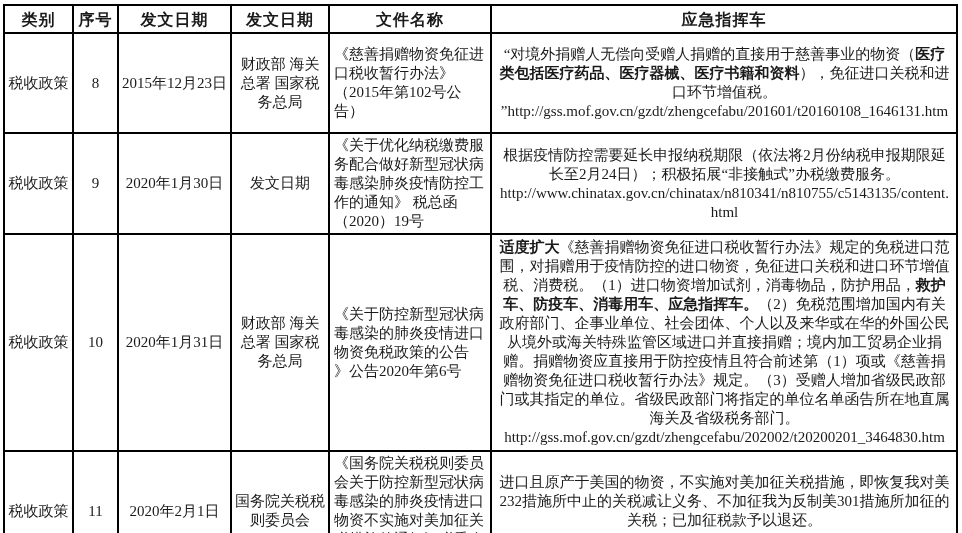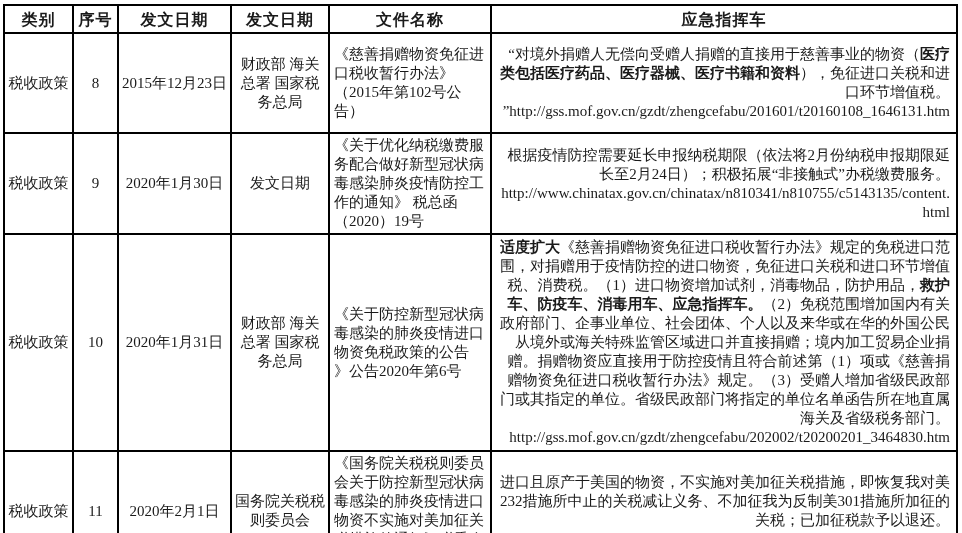--- a/index.html
+++ b/index.html
@@ -45,21 +45,21 @@
   }
   td.cell-center {
     text-align: center;
     padding: 2px 3px;
   }
   td.cell-doc {
     text-align: left;
     padding: 2px 4px;
   }
   td.cell-content {
-    text-align: right;
+    text-align: center;
     padding: 3px 6px 3px 7px;
     word-break: break-all;
   }
   td.cell-content b { font-weight: bold; }
   tbody tr:nth-child(1) { height: 100px; }
   tbody tr:nth-child(2) { height: 89px; }
   tbody tr:nth-child(3) { height: 185px; }
   tbody tr:nth-child(4) { height: 110px; }
 </style>
 </head>

